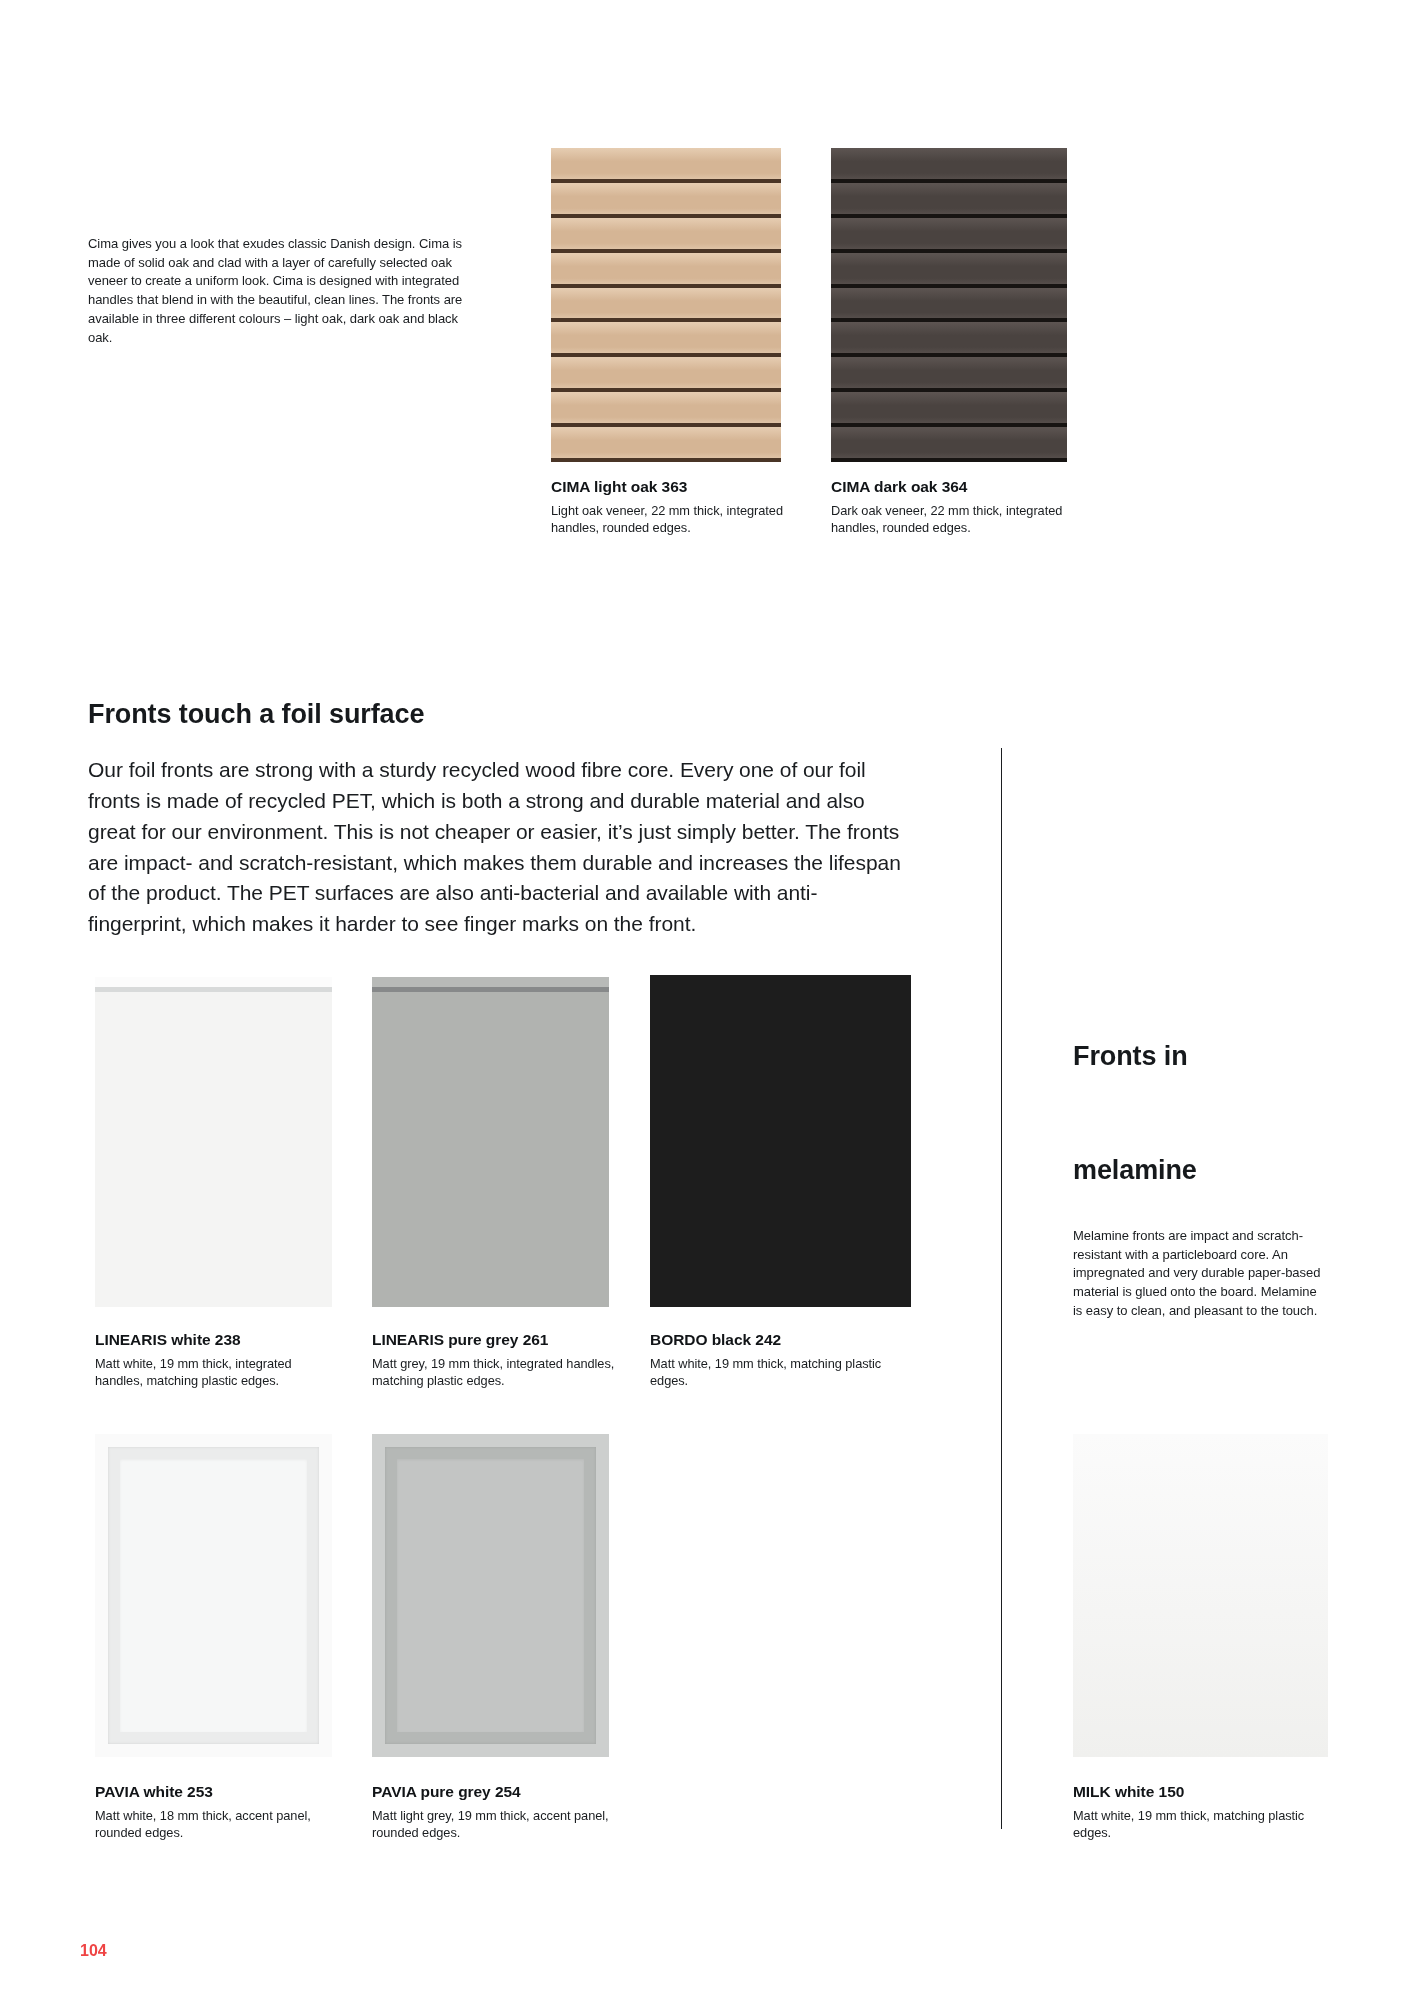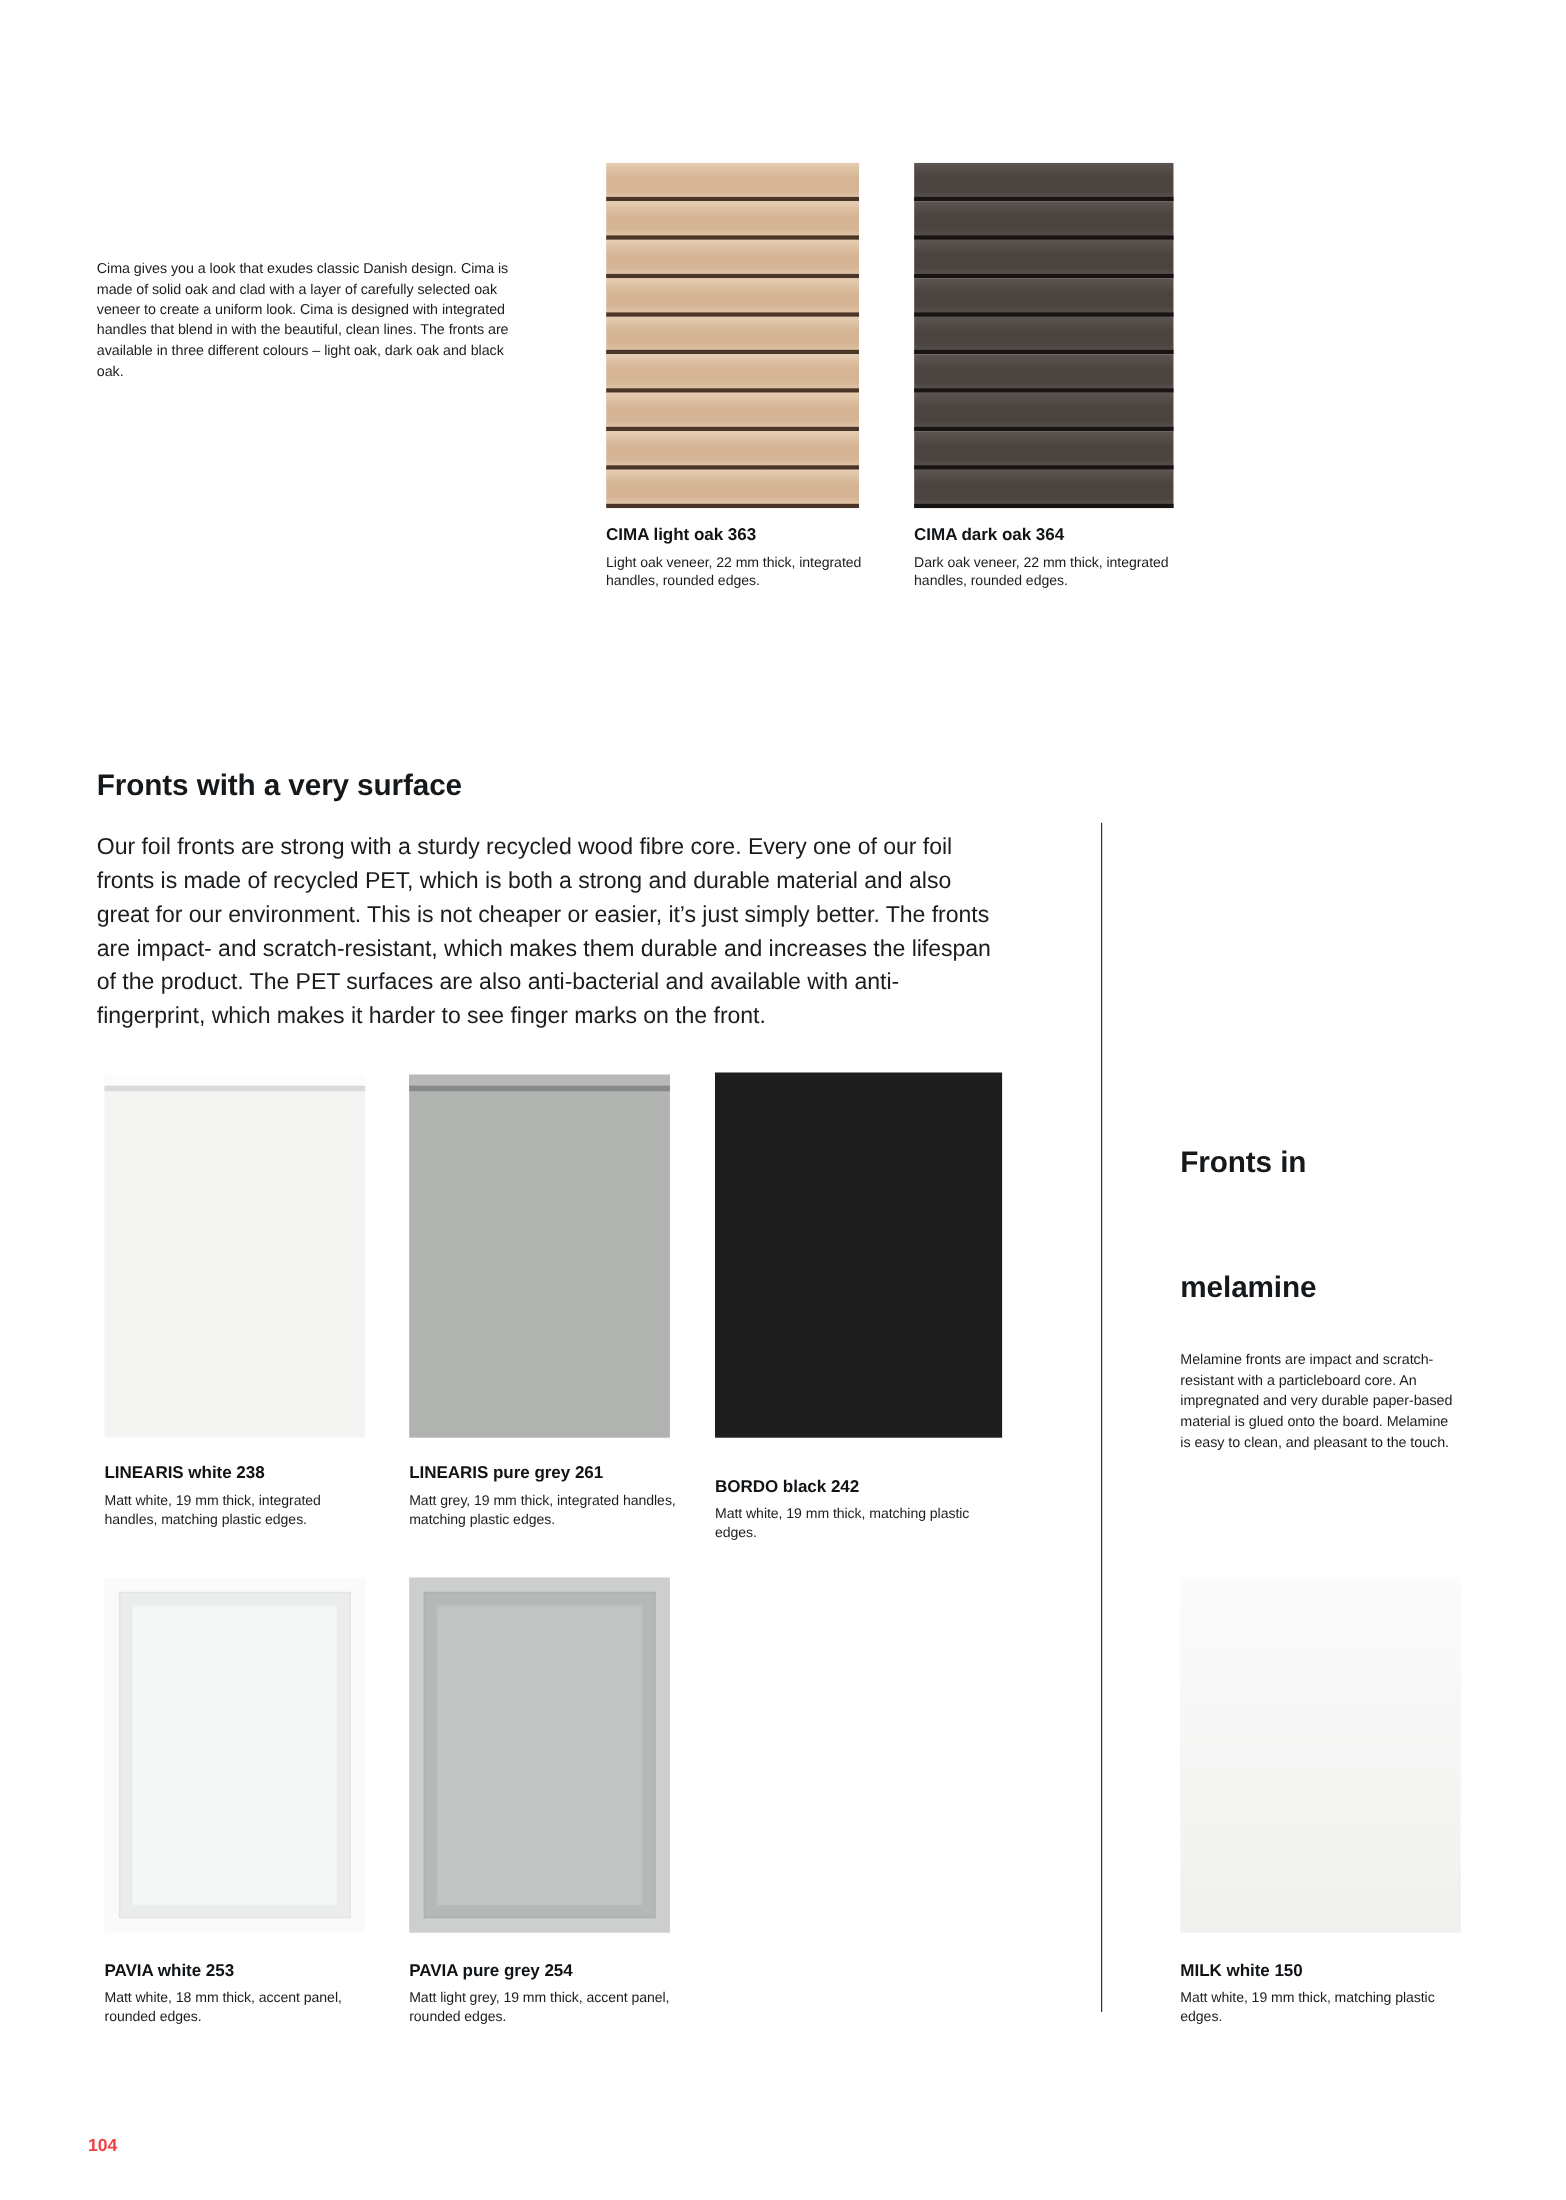--- a/index.html
+++ b/index.html
@@ -102,21 +102,21 @@
     height: 5px;
   }
   .lin-handle-cap {
     position: absolute;
     left: 0; right: 0; top: 0;
     height: 10px;
   }
 
   #lin-white-caption { position: absolute; left: 95px; top: 1330px; width: 245px; }
   #lin-grey-caption  { position: absolute; left: 372px; top: 1330px; width: 245px; }
-  #bordo-caption     { position: absolute; left: 650px; top: 1330px; width: 255px; margin-top: 12px; }
+  #bordo-caption     { position: absolute; left: 650px; top: 1330px; width: 255px; }
 
   
   #pavia-white-sample { position: absolute; left: 95px; top: 1434px; width: 237px; height: 323px; }
   #pavia-grey-sample  { position: absolute; left: 372px; top: 1434px; width: 237px; height: 323px; }
 
   .pavia-outer { position: absolute; inset: 0; }
   .pavia-bevel { position: absolute; left: 13px; top: 13px; right: 13px; bottom: 13px; }
   .pavia-inner { position: absolute; left: 25px; top: 25px; right: 25px; bottom: 25px; }
 
   #pavia-white-caption { position: absolute; left: 95px; top: 1782px; width: 250px; }
@@ -222,21 +222,21 @@
   <div id="cima-light-caption">
     <div class="cap-title">CIMA light oak 363</div>
     <div class="cap-body cap-body-sp">Light oak veneer, 22 mm thick, integrated handles, rounded edges.</div>
   </div>
 
   <div id="cima-dark-caption">
     <div class="cap-title">CIMA dark oak 364</div>
     <div class="cap-body cap-body-sp">Dark oak veneer, 22 mm thick, integrated handles, rounded edges.</div>
   </div>
 
-  <h2 class="h2" id="foil-heading">Fronts with a very surface</h2>
+  <h2 class="h2" id="foil-heading">Fronts touch a foil surface</h2>
 
   <p class="body-md" id="foil-intro">Our foil fronts are strong with a sturdy recycled wood fibre core. Every one of our foil fronts is made of recycled PET, which is both a strong and durable material and also great for our environment. This is not cheaper or easier, it’s just simply better. The fronts are impact- and scratch-resistant, which makes them durable and increases the lifespan of the product. The PET surfaces are also anti-bacterial and available with anti-fingerprint, which makes it harder to see finger marks on the front.</p>
 
   <div id="lin-white-sample">
     <div class="lin-face" style="background: linear-gradient(to right, rgb(244, 244, 243) 0%, rgb(244, 244, 243) 60%, rgb(244, 244, 243) 100%);"></div>
     <div class="lin-handle-cap" style="background: rgb(252, 252, 252);"></div>
     <div class="lin-handle" style="background: rgb(216, 218, 218);"></div>
   </div>
 
   <div id="lin-grey-sample">

